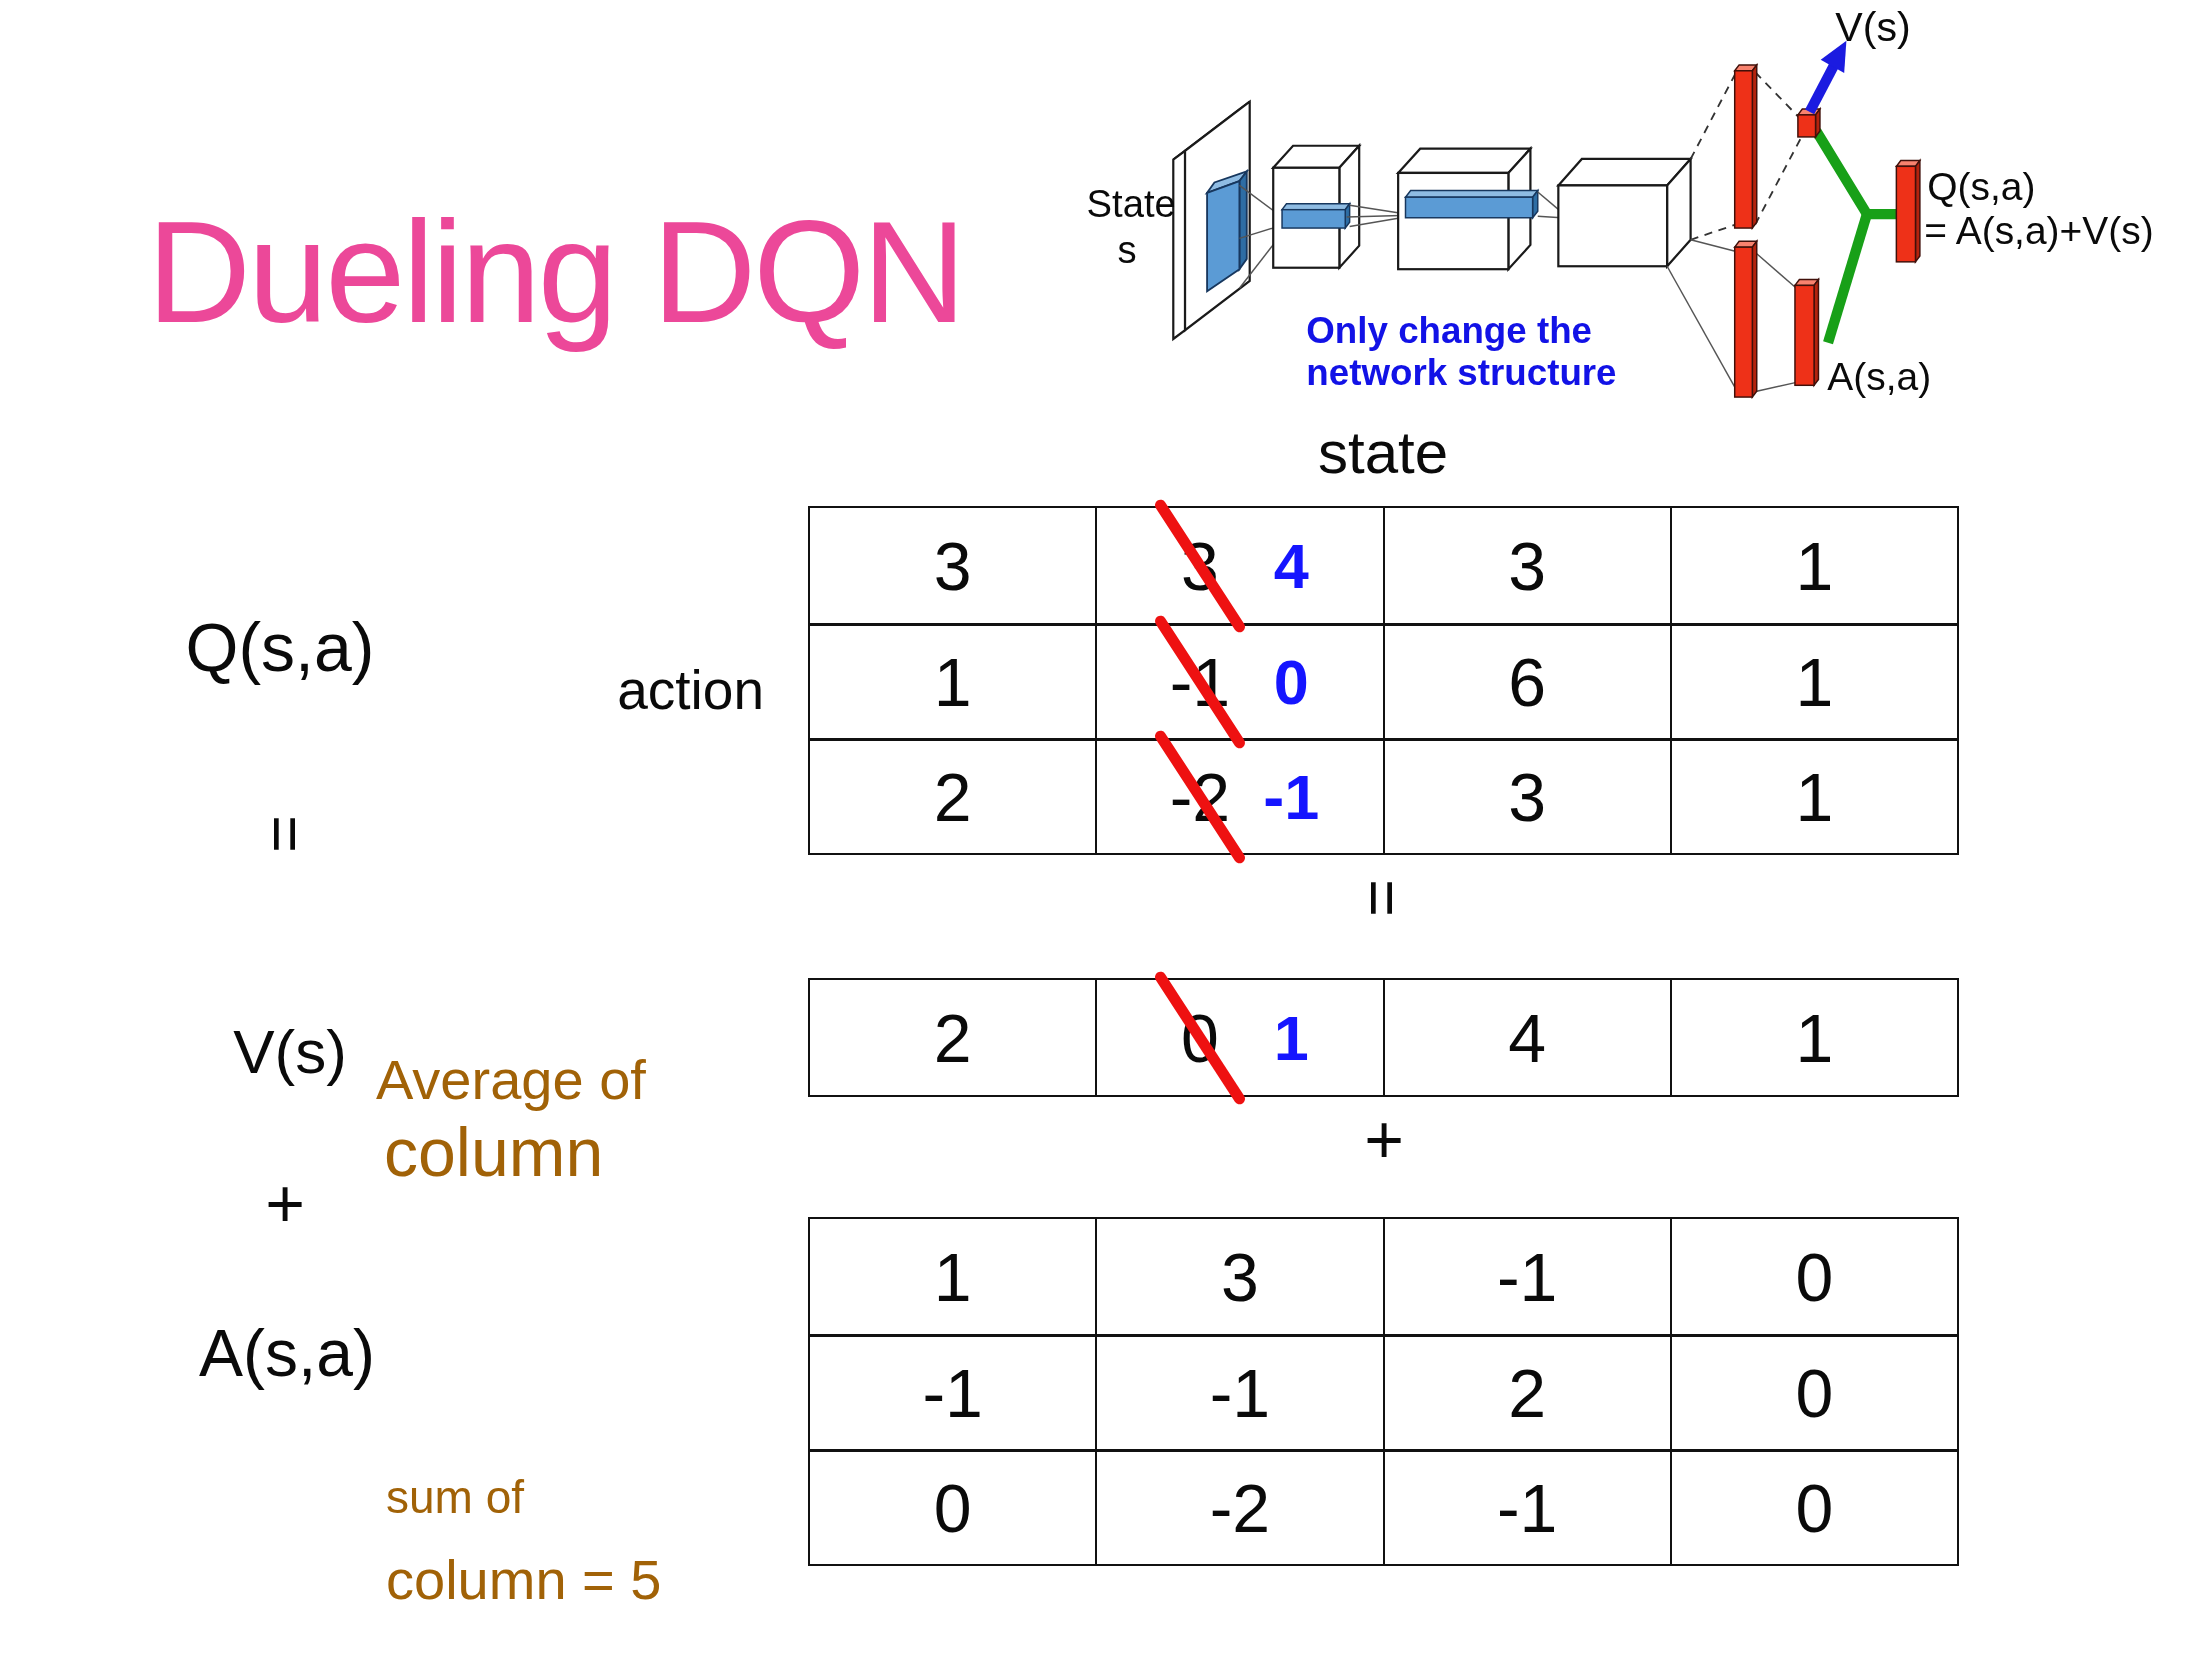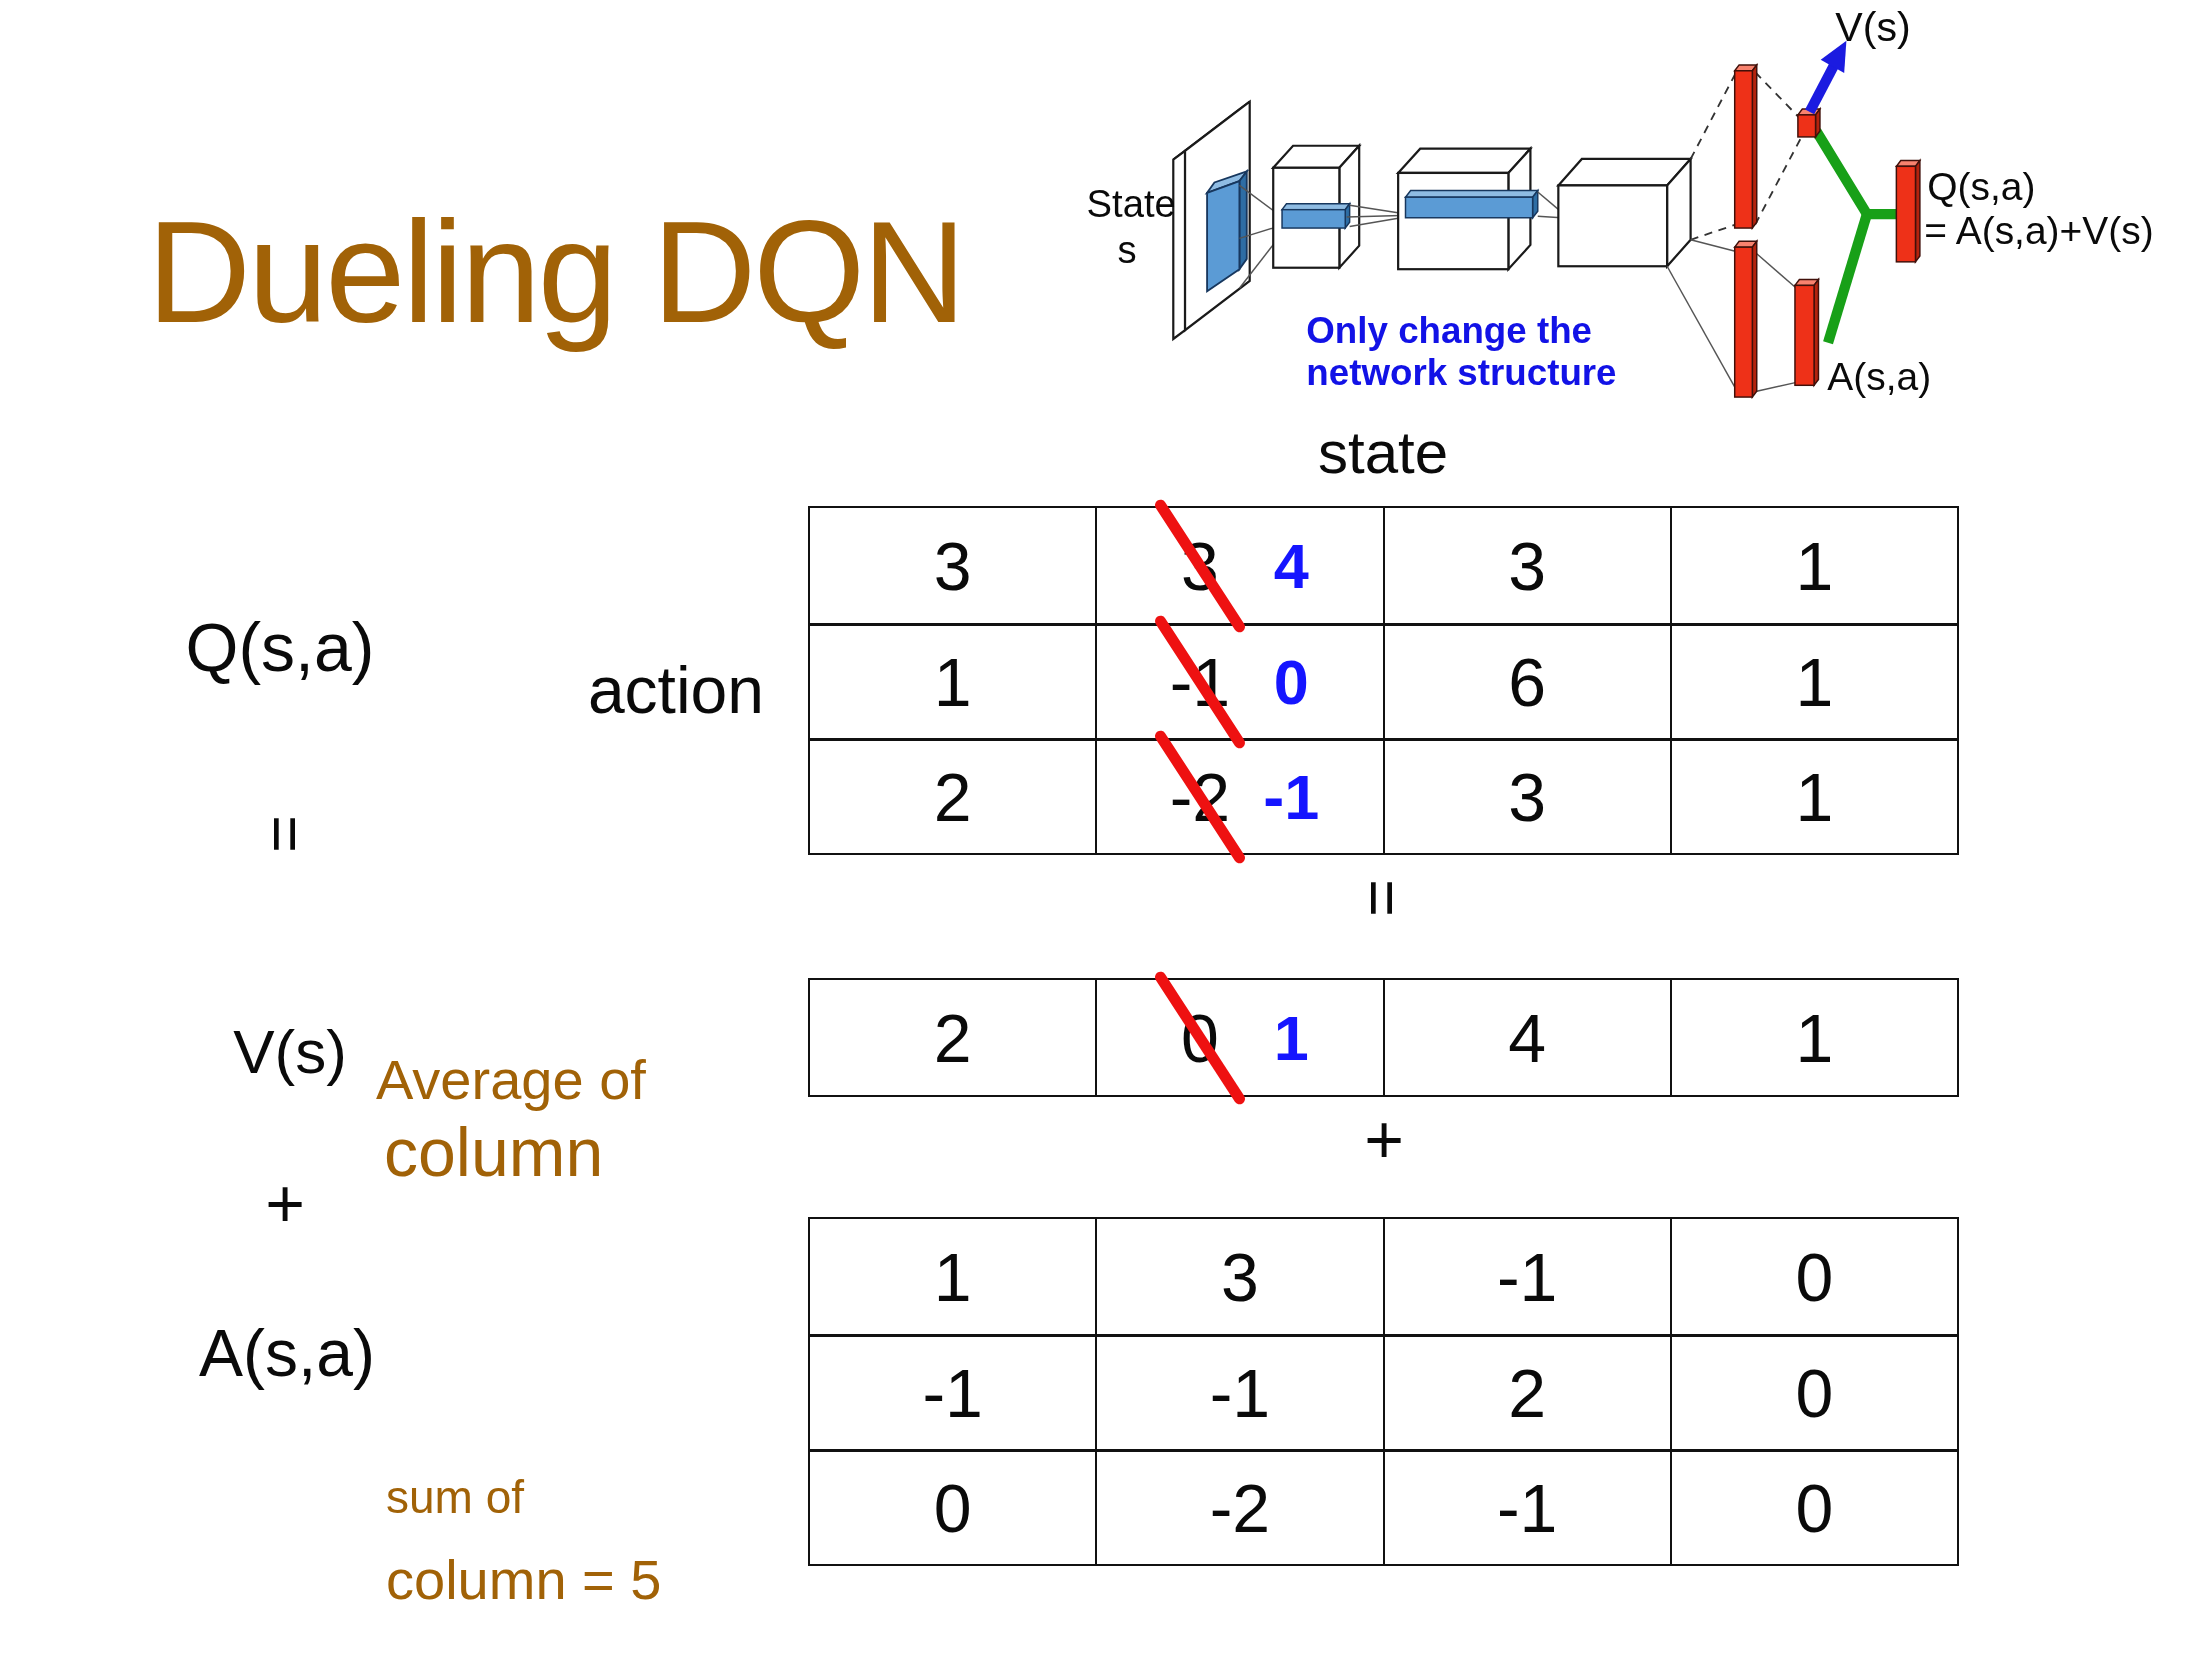--- a/index.html
+++ b/index.html
@@ -1,20 +1,20 @@
 <!DOCTYPE html>
 <html style="font-size:11.8px"><head>
 <meta charset="utf-8">
 <style>
   html,body{margin:0;padding:0;background:#fff;}
   body{width:2205px;height:1654px;position:relative;overflow:hidden;
        font-family:"Liberation Sans",sans-serif;color:#0a0a0a;}
   .abs{position:absolute;}
   .ctr{transform:translate(-50%,-50%);}
-  #title{left:147px;top:190px;font-size:144px;font-weight:400;letter-spacing:-2.9px;color:#a16207;}
+  #title{left:147px;top:190px;font-size:144px;font-weight:400;letter-spacing:-2.9px;color:#ec4899;}
   .lbl{font-size:66px;color:#0a0a0a;white-space:nowrap;}
   .blue{color:#a16207;}
   .rot90{display:inline-block;transform:translate(-50%,-50%) rotate(90deg);}
   
   .table{position:absolute;left:808px;width:1151px;border:2.9px solid #111;
          background:#fff;box-sizing:border-box;}
   .trow{display:flex;height:115px;box-sizing:border-box;}
   .trow.sep{border-top:3.7px solid #111;}
   .tcell{flex:1;position:relative;display:flex;align-items:center;justify-content:center;}
   .tcell.vline{border-left:2.2px solid #111;}
@@ -146,21 +146,21 @@
   <text x="1520" y="357" font-size="52" fill="#0a0a0a">s</text>
   <text x="2497" y="56" font-size="56" fill="#0a0a0a">V(s)</text>
   <text x="2622" y="272" font-size="53" fill="#0a0a0a">Q(s,a)</text>
   <text x="2618" y="332" font-size="53" fill="#0a0a0a">= A(s,a)+V(s)</text>
   <text x="2486" y="530" font-size="53" fill="#0a0a0a">A(s,a)</text>
   <text x="1777" y="466" font-size="50" font-weight="bold" fill="#1212e6">Only change the</text>
   <text x="1777" y="524" font-size="50" font-weight="bold" fill="#1212e6">network structure</text>
 </svg>
 
 <div class="abs lbl ctr" style="left:280px;top:647px;font-size:68px">Q(s,a)</div>
-<div class="abs lbl" style="left:764px;top:690px;font-size:66px;transform:translate(-100%,-50%)">action</div>
+<div class="abs lbl" style="left:764px;top:690px;font-size:55px;transform:translate(-100%,-50%)">action</div>
 <div class="abs" style="left:285px;top:834px">
   <span class="lbl rot90" style="font-size:65px">=</span>
 </div>
 <div class="abs lbl ctr" style="left:290px;top:1051px;font-size:62px">V(s)</div>
 <div class="abs lbl blue" style="left:376px;top:1047px;font-size:56px">Average of</div>
 <div class="abs lbl blue" style="left:384px;top:1113px;font-size:68px">column</div>
 <div class="abs lbl ctr" style="left:285px;top:1203px;font-size:68px">+</div>
 <div class="abs lbl ctr" style="left:287px;top:1353px;font-size:66px">A(s,a)</div>
 <div class="abs lbl blue" style="left:386px;top:1470px;font-size:46px">sum of</div>
 <div class="abs lbl blue" style="left:386px;top:1547px;font-size:56px">column = 5</div>

